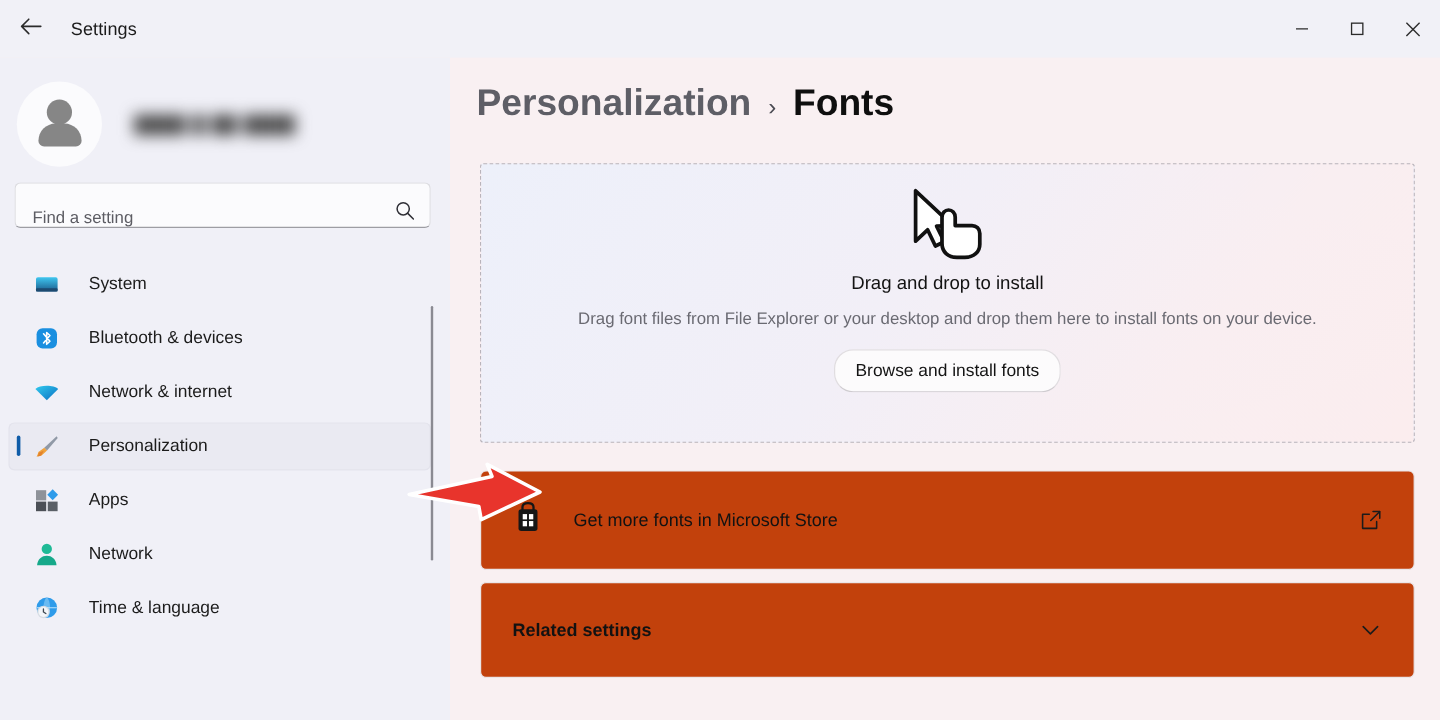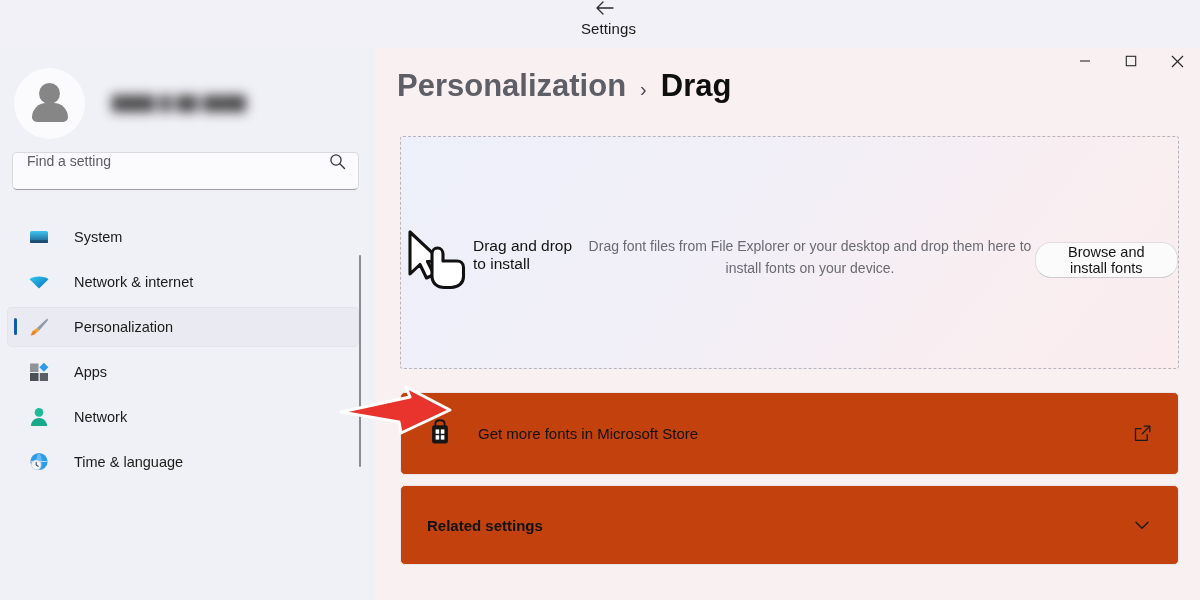--- a/index.html
+++ b/index.html
@@ -20,21 +20,20 @@
   
   .titlebar {
     position: absolute;
     top: 0; left: 0;
     width: 1200px;
     height: 48px;
     background: #f1f1f7;
     display: flex;
     align-items: center;
     z-index: 30;
-    flex-direction: column;
   }
   .back-btn {
     width: 34px; height: 34px;
     margin-left: 8px;
     display: flex; align-items: center; justify-content: center;
     border-radius: 5px;
     cursor: pointer;
   }
   .app-title {
     font-size: 15px;
@@ -100,21 +99,21 @@
   }
 
   .search-wrap {
     margin: 12px 16px 0 12px;
     height: 38px;
     background: #fbfbfd;
     border: 1px solid #dadade;
     border-bottom: 1px solid #9d9da3;
     border-radius: 5px;
     display: flex;
-    align-items: flex-start;
+    align-items: flex-end;
     padding: 0 12px 0 14px;
   }
   .search-wrap input {
     flex: 1;
     border: none;
     outline: none;
     background: transparent;
     font-family: "Liberation Sans", sans-serif;
     font-size: 14px;
     color: #1b1b1b;
@@ -207,21 +206,21 @@
 
   .dropzone {
     position: absolute;
     left: 25px; top: 88px;
     width: 779px;
     height: 233px;
     border: 1.5px dashed #b9b4bb;
     border-radius: 3px;
     background: linear-gradient(128deg, #edf0fa 0%, #f2eff7 45%, #f9eef1 75%, #fbedee 100%);
     display: flex;
-    flex-direction: row;
+    flex-direction: column;
     align-items: center;
   }
   .drag-cursor { margin-top: 18px; }
   .dz-title {
     font-size: 15.5px;
     color: #131313;
     margin-top: 4px;
   }
   .dz-desc {
     font-size: 14px;
@@ -348,20 +347,29 @@
                 <stop offset="1" stop-color="#1a5a8a"></stop>
           </linearGradient>
             </defs>
           <rect x="2" y="5" width="18" height="12" rx="1.6" fill="url(#gsys)"></rect>
           <rect x="2" y="14.2" width="18" height="2.8" rx="1" fill="#1d4a70"></rect>
         </svg>
       </span>
       <span class="nav-label">System</span>
     </div>
 
+    <div class="navitem">
+      <span class="nav-icon">
+        <svg width="22" height="22" viewBox="0 0 22 22">
+          <rect x="2.5" y="2.5" width="17" height="17" rx="5" fill="#1a8fe0"></rect>
+          <path d="M8.3 7.2 L13.6 13.4 L10.9 15.9 L10.9 6.1 L13.6 8.6 L8.3 14.8" stroke="#fff" stroke-width="1.35" fill="none" stroke-linejoin="round" stroke-linecap="round"></path>
+        </svg>
+      </span>
+      <span class="nav-label">Bluetooth &amp; devices</span>
+    </div>
 
     <div class="navitem">
       <span class="nav-icon">
         <svg width="22" height="22" viewBox="0 0 22 22">
           <defs>
               <linearGradient id="gwifi" x1="0" y1="0" x2="1" y2="1">
             <stop offset="0" stop-color="#31c9ee"></stop>
                 <stop offset="1" stop-color="#0a6fc2"></stop>
           </linearGradient>
             </defs>
@@ -421,21 +429,21 @@
   </div>
 </div>
 
 <div class="scrollbar"></div>
 
 <div class="main">
 
   <div class="breadcrumb">
     <span class="crumb-parent">Personalization</span>
     <span class="crumb-sep">›</span>
-    <span class="crumb-current">Drag</span>
+    <span class="crumb-current">Fonts</span>
   </div>
 
   <div class="dropzone">
     <span class="drag-cursor">
       <svg width="72" height="64" viewBox="0 0 72 64">
         <g fill="#ffffff" stroke="#111111" stroke-width="3.1" stroke-linejoin="round" stroke-linecap="round">
           <path d="M9 4 L9 46 L19 36.5 L25.5 50 L33 46.5 L26.5 33.5 L40 33 Z"></path>
           <path d="M31 26 L31 48 C31 55 36 59.5 43.5 59.5 L50 59.5 C57.5 59.5 62.5 55 62.5 48.5 L62.5 39.5 C62.5 35.5 59.5 33 56 33 L42 33 L42 26 C42 22.5 39.5 20 36.5 20 C33.5 20 31 22.5 31 26 Z"></path>
         </g>
       </svg>

